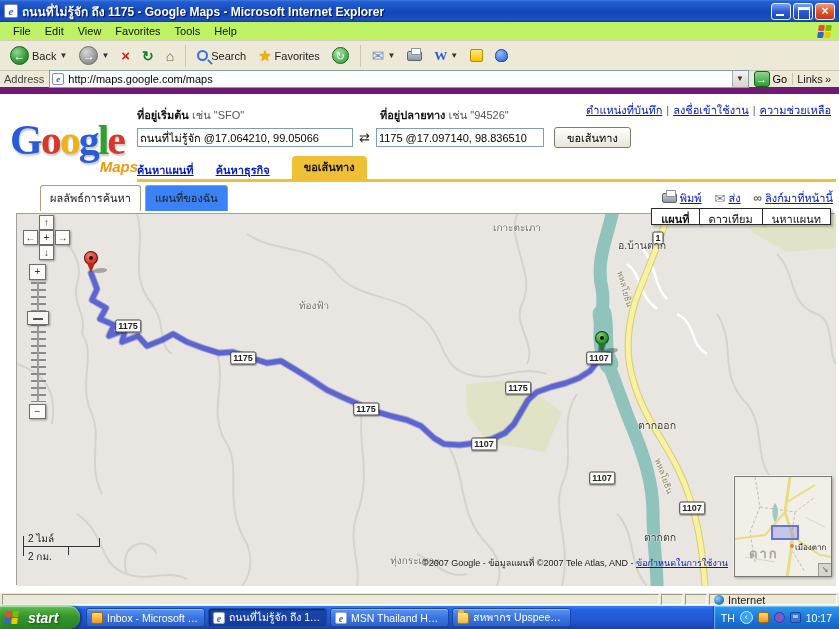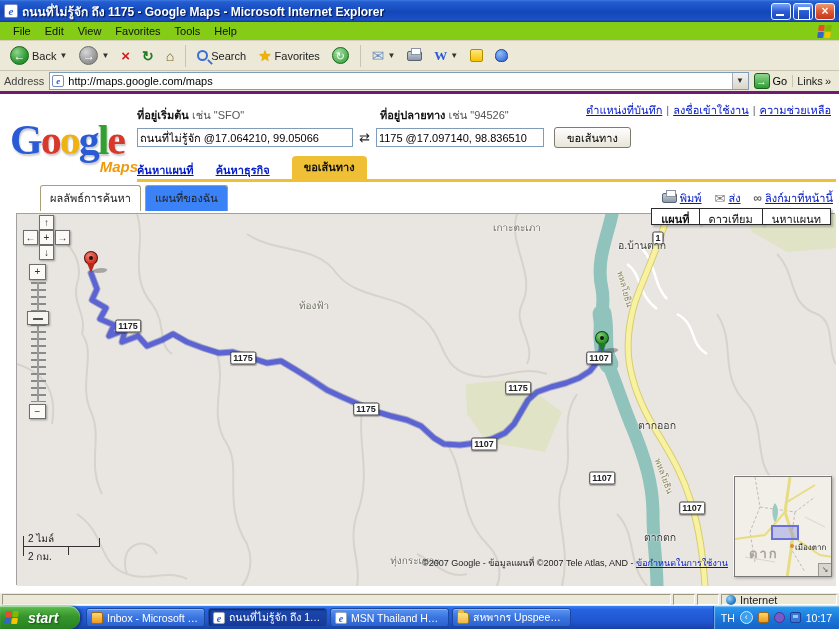--- a/index.html
+++ b/index.html
@@ -18,21 +18,21 @@
   .winbtns { display:flex; gap:2px; }
   .winbtn { width:20px; height:17px; border:1px solid #eef2ff; border-radius:3px; position:relative;
     background:linear-gradient(180deg,#7ba4f5,#2a5cd8 50%,#1c48b8); }
   .winbtn.close { background:linear-gradient(180deg,#f09a72,#dd5632 50%,#c23a1c); color:#fff;
     font-weight:bold; font-size:12px; text-align:center; line-height:15px; }
   .winbtn.min::after { content:""; position:absolute; left:4px; bottom:3px; width:8px; height:2px; background:#fff; }
   .winbtn.max::after { content:""; position:absolute; left:4px; top:3px; width:10px; height:9px;
     border:1px solid #fff; border-top:3px solid #fff; }
 
   
-  .menubar { position:absolute; left:0; top:22px; width:839px; height:19px; background:#84cc16;
+  .menubar { position:absolute; left:0; top:22px; width:839px; height:19px; background:#bef264;
     border-bottom:1px solid #d4d0bd; display:flex; align-items:center; padding-left:6px; }
   .menu-item { padding:2px 7px; color:#111; cursor:default; }
   .menubar .flaglogo { margin-left:auto; margin-right:6px; }
   .flaglogo { width:15px; height:13px; display:grid; grid-template-columns:6px 6px; grid-gap:1px; transform:skewX(-8deg); }
   .flaglogo i { border-radius:1px; }
   .flaglogo i:nth-child(1){background:#e34f2c}.flaglogo i:nth-child(2){background:#7fba00}
   .flaglogo i:nth-child(3){background:#2e66c9}.flaglogo i:nth-child(4){background:#f5c400}
 
   
   .toolbar { position:absolute; left:0; top:41px; width:839px; height:30px; background:#ece9d8;
@@ -56,21 +56,21 @@
   .tb-mail { color:#7291c2; font-size:15px; }
   .printer-shape { width:15px; height:10px; background:linear-gradient(#c6cfda,#8d99a8); border:1px solid #5a6470;
     border-radius:2px; position:relative; display:inline-block; }
   .printer-shape::before { content:""; position:absolute; left:3px; top:-4px; width:8px; height:5px; background:#fff; border:1px solid #8a94a2; }
   .tb-word { color:#2a5bd7; font:bold 13px "Liberation Serif",serif; }
   .tb-note { width:13px; height:13px; background:linear-gradient(#ffe680,#f5c400); border:1px solid #b08c00; border-radius:2px; }
   .tb-msgr { width:13px; height:13px; border-radius:50% 50% 40% 40%; background:radial-gradient(circle at 35% 30%,#8fc0f5,#2a5bd7); border:1px solid #1c3f9a; }
 
   
   .addressbar { position:absolute; left:0; top:71px; width:839px; height:23px; background:#ece9d8;
-    border-bottom:3px solid #701a75; display:flex; align-items:center; padding:0 4px; gap:5px; }
+    border-bottom:7px solid #701a75; display:flex; align-items:center; padding:0 4px; gap:5px; }
   .addr-label { color:#444; }
   .addr-field { flex:1; height:18px; background:#fff; border:1px solid #7f9db9; display:flex; align-items:center; padding-left:2px; }
   .addr-field .txt { flex:1; color:#000; }
   .addr-drop { width:16px; height:16px; background:linear-gradient(#f3f3ef,#d9d5c8); border-left:1px solid #aab; 
     text-align:center; font-size:8px; line-height:15px; color:#333; }
   .go-wrap { display:flex; align-items:center; gap:3px; }
   .go-icon { width:16px; height:16px; border-radius:3px; background:linear-gradient(#8fd68f,#2f9a33); border:1px solid #156318;
     color:#fff; font-weight:bold; text-align:center; line-height:14px; font-size:11px;}
   .links-wrap { display:flex; align-items:center; gap:2px; padding:0 4px; border-left:1px solid #c8c5b2; color:#222; }
 
@@ -163,21 +163,21 @@
   .ov-dot { position:absolute; left:55px; top:67px; width:4px; height:4px; border-radius:50%; background:#e08b28; }
   .ov-corner { position:absolute; right:0; bottom:0; width:13px; height:13px; background:#d8d5cf;
     border-left:1px solid #9a9a94; border-top:1px solid #9a9a94; font-size:8px; color:#555; text-align:center; line-height:12px; }
 
   
   .statusbar { position:absolute; left:0; top:592px; width:839px; height:14px; background:#ece9d8;
     border-top:1px solid #fff; display:flex; align-items:stretch; padding:1px 2px; gap:2px; }
   .sbpane { border:1px solid; border-color:#9c9884 #fff #fff #9c9884; }
   .sb-left { flex:1; }
   .sb-mid { width:22px; }
-  .sb-right { width:116px; display:flex; align-items:center; gap:4px; padding-left:4px; color:#222; }
+  .sb-right { width:128px; display:flex; align-items:center; gap:4px; padding-left:4px; color:#222; }
   .globe { width:10px; height:10px; border-radius:50%; background:radial-gradient(circle at 35% 35%,#8fd6ff,#2e7cc2 60%,#1b5a9e); }
 
   
   .taskbar { position:absolute; left:0; top:606px; width:839px; height:23px;
     background:linear-gradient(180deg,#3a81f3 0%,#2663e0 15%,#1f54cf 70%,#1941a5 100%); display:flex; align-items:center; }
   .startbtn { width:80px; height:23px; background:linear-gradient(180deg,#5fbf4e,#37952e 45%,#27831f);
     border-radius:0 11px 11px 0; display:flex; align-items:center; gap:8px; padding-left:5px;
     box-shadow:inset 0 1px 1px rgba(255,255,255,.5),2px 0 3px rgba(0,0,0,.4); }
   .startbtn .stext { color:#fff; font:bold italic 14px "Liberation Sans",sans-serif; text-shadow:1px 1px 2px #14510f; }
   .tasks { display:flex; gap:3px; margin-left:6px; flex:1; }

